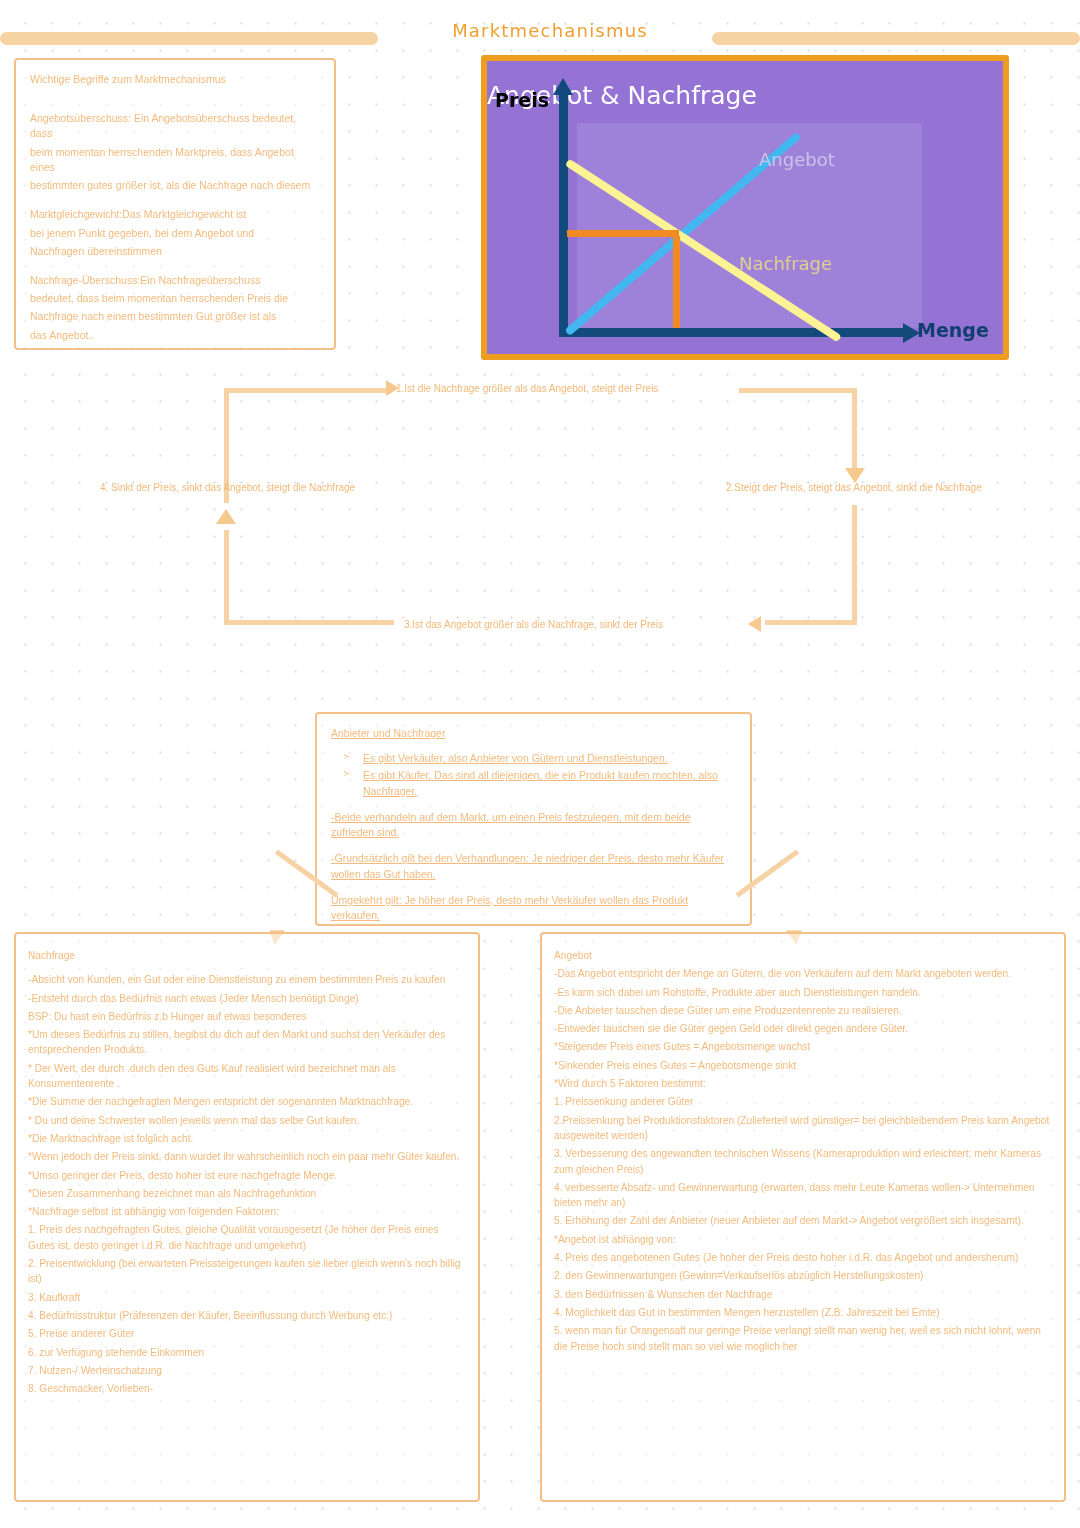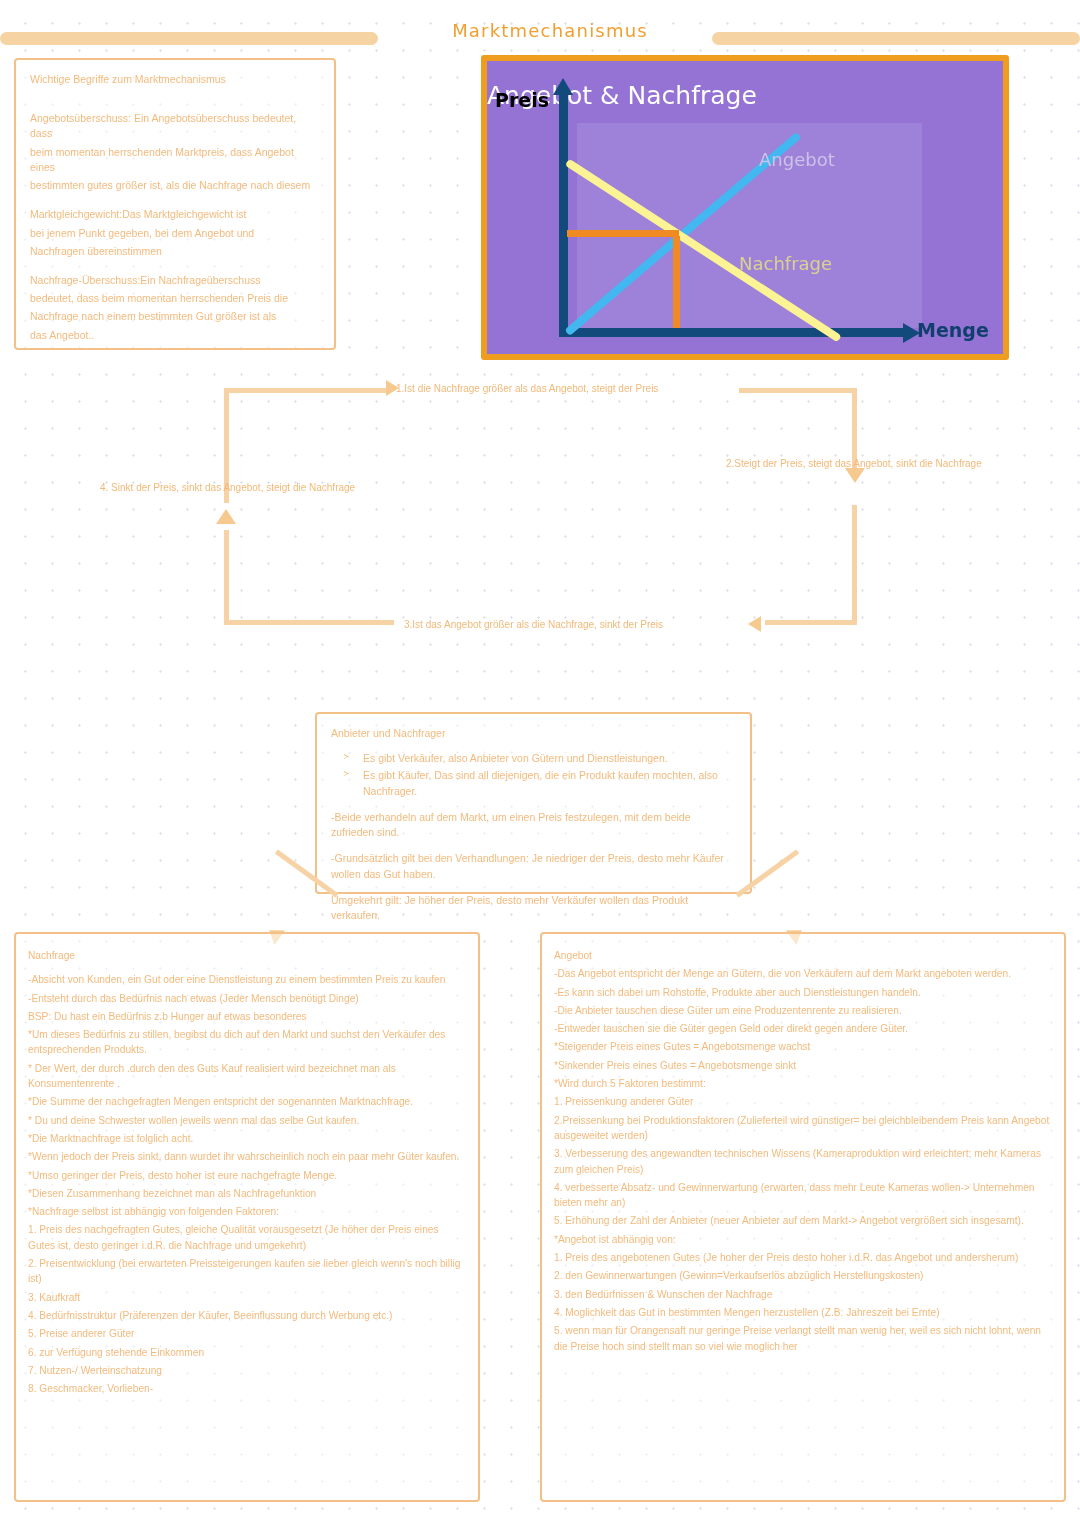--- a/index.html
+++ b/index.html
@@ -145,21 +145,21 @@
     font-family: "DejaVu Sans", sans-serif;
   }
 
   
   .cyc-text {
     position: absolute;
     color: #f2b978; font-size: 10px;
     white-space: nowrap;
   }
   #cyc-1 { left: 396px; top: 383px; }
-  #cyc-2 { left: 726px; top: 458px; }
+  #cyc-2 { left: 726px; top: 482px; }
   #cyc-3 { left: 404px; top: 619px; }
   #cyc-4 { left: 100px; top: 482px; }
 
   .line { position: absolute; background: #f6d2a4; }
   
   #l-top-left  { left: 224px; top: 388px; width: 165px; height: 5px; }
   #l-left-v    { left: 224px; top: 388px; width: 5px; height: 115px; }
   
   #l-top-right { left: 739px; top: 388px; width: 118px; height: 5px; }
   #l-right-v   { left: 852px; top: 388px; width: 5px; height: 85px; }
@@ -182,21 +182,21 @@
   
   #a-left { left: 748px; top: 616px;
     border-top: 8px solid transparent; border-bottom: 8px solid transparent;
     border-right: 13px solid #f6c98f; }
   
   #a-up { left: 216px; top: 509px;
     border-left: 10px solid transparent; border-right: 10px solid transparent;
     border-bottom: 15px solid #f6c98f; }
 
   
-  #mid-box { left: 315px; top: 712px; width: 437px; height: 182px; }
+  #mid-box { left: 315px; top: 712px; width: 437px; height: 214px; text-decoration: underline; }
   #mid-box .hd { margin-bottom: 10px; }
   #mid-box ul { list-style: none; margin: 0 0 10px 0; padding: 0; }
   #mid-box li { position: relative; padding-left: 32px; margin-bottom: 2px; }
   #mid-box li:before {
     content: "\227B"; position: absolute; left: 12px; top: 0;
     font-size: 8px; color: #f3ba7c;
   }
 
   
   #conn-left {
@@ -347,20 +347,20 @@
     <p class="sp">-Entweder tauschen sie die Güter gegen Geld oder direkt gegen andere Güter.</p>
     <p class="sp">*Steigender Preis eines Gutes = Angebotsmenge wachst</p>
     <p class="tight">*Sinkender Preis eines Gutes = Angebotsmenge sinkt</p>
     <p class="tight">*Wird durch 5 Faktoren bestimmt:</p>
     <p class="tight">1. Preissenkung anderer Güter</p>
     <p class="tight">2.Preissenkung bei Produktionsfaktoren (Zulieferteil wird günstiger= bei gleichbleibendem Preis kann Angebot ausgeweitet werden)</p>
     <p class="tight">3. Verbesserung des angewandten technischen Wissens (Kameraproduktion wird erleichtert: mehr Kameras zum gleichen Preis)</p>
     <p class="tight">4. verbesserte Absatz- und Gewinnerwartung (erwarten, dass mehr Leute Kameras wollen-&gt; Unternehmen bieten mehr an)</p>
     <p class="tight">5. Erhöhung der Zahl der Anbieter (neuer Anbieter auf dem Markt-&gt; Angebot vergrößert sich insgesamt).</p>
     <p class="sp">*Angebot ist abhängig von:</p>
-    <p class="tight">1. Preis des angebotenen Gutes (Je hoher der Preis desto hoher i.d.R. das Angebot und andersherum)</p>
+    <p class="tight">4. Preis des angebotenen Gutes (Je hoher der Preis desto hoher i.d.R. das Angebot und andersherum)</p>
     <p class="tight">2. den Gewinnerwartungen (Gewinn=Verkaufserlös abzüglich Herstellungskosten)</p>
     <p class="tight">3. den Bedürfnissen &amp; Wunschen der Nachfrage</p>
     <p class="tight">4. Moglichkeit das Gut in bestimmten Mengen herzustellen (Z.B: Jahreszeit bei Ernte)</p>
     <p class="tight">5. wenn man für Orangensaft nur geringe Preise verlangt stellt man wenig her, weil es sich nicht lohnt, wenn die Preise hoch sind stellt man so viel wie moglich her</p>
   </div>
 
 </div>
 
 </body></html>

